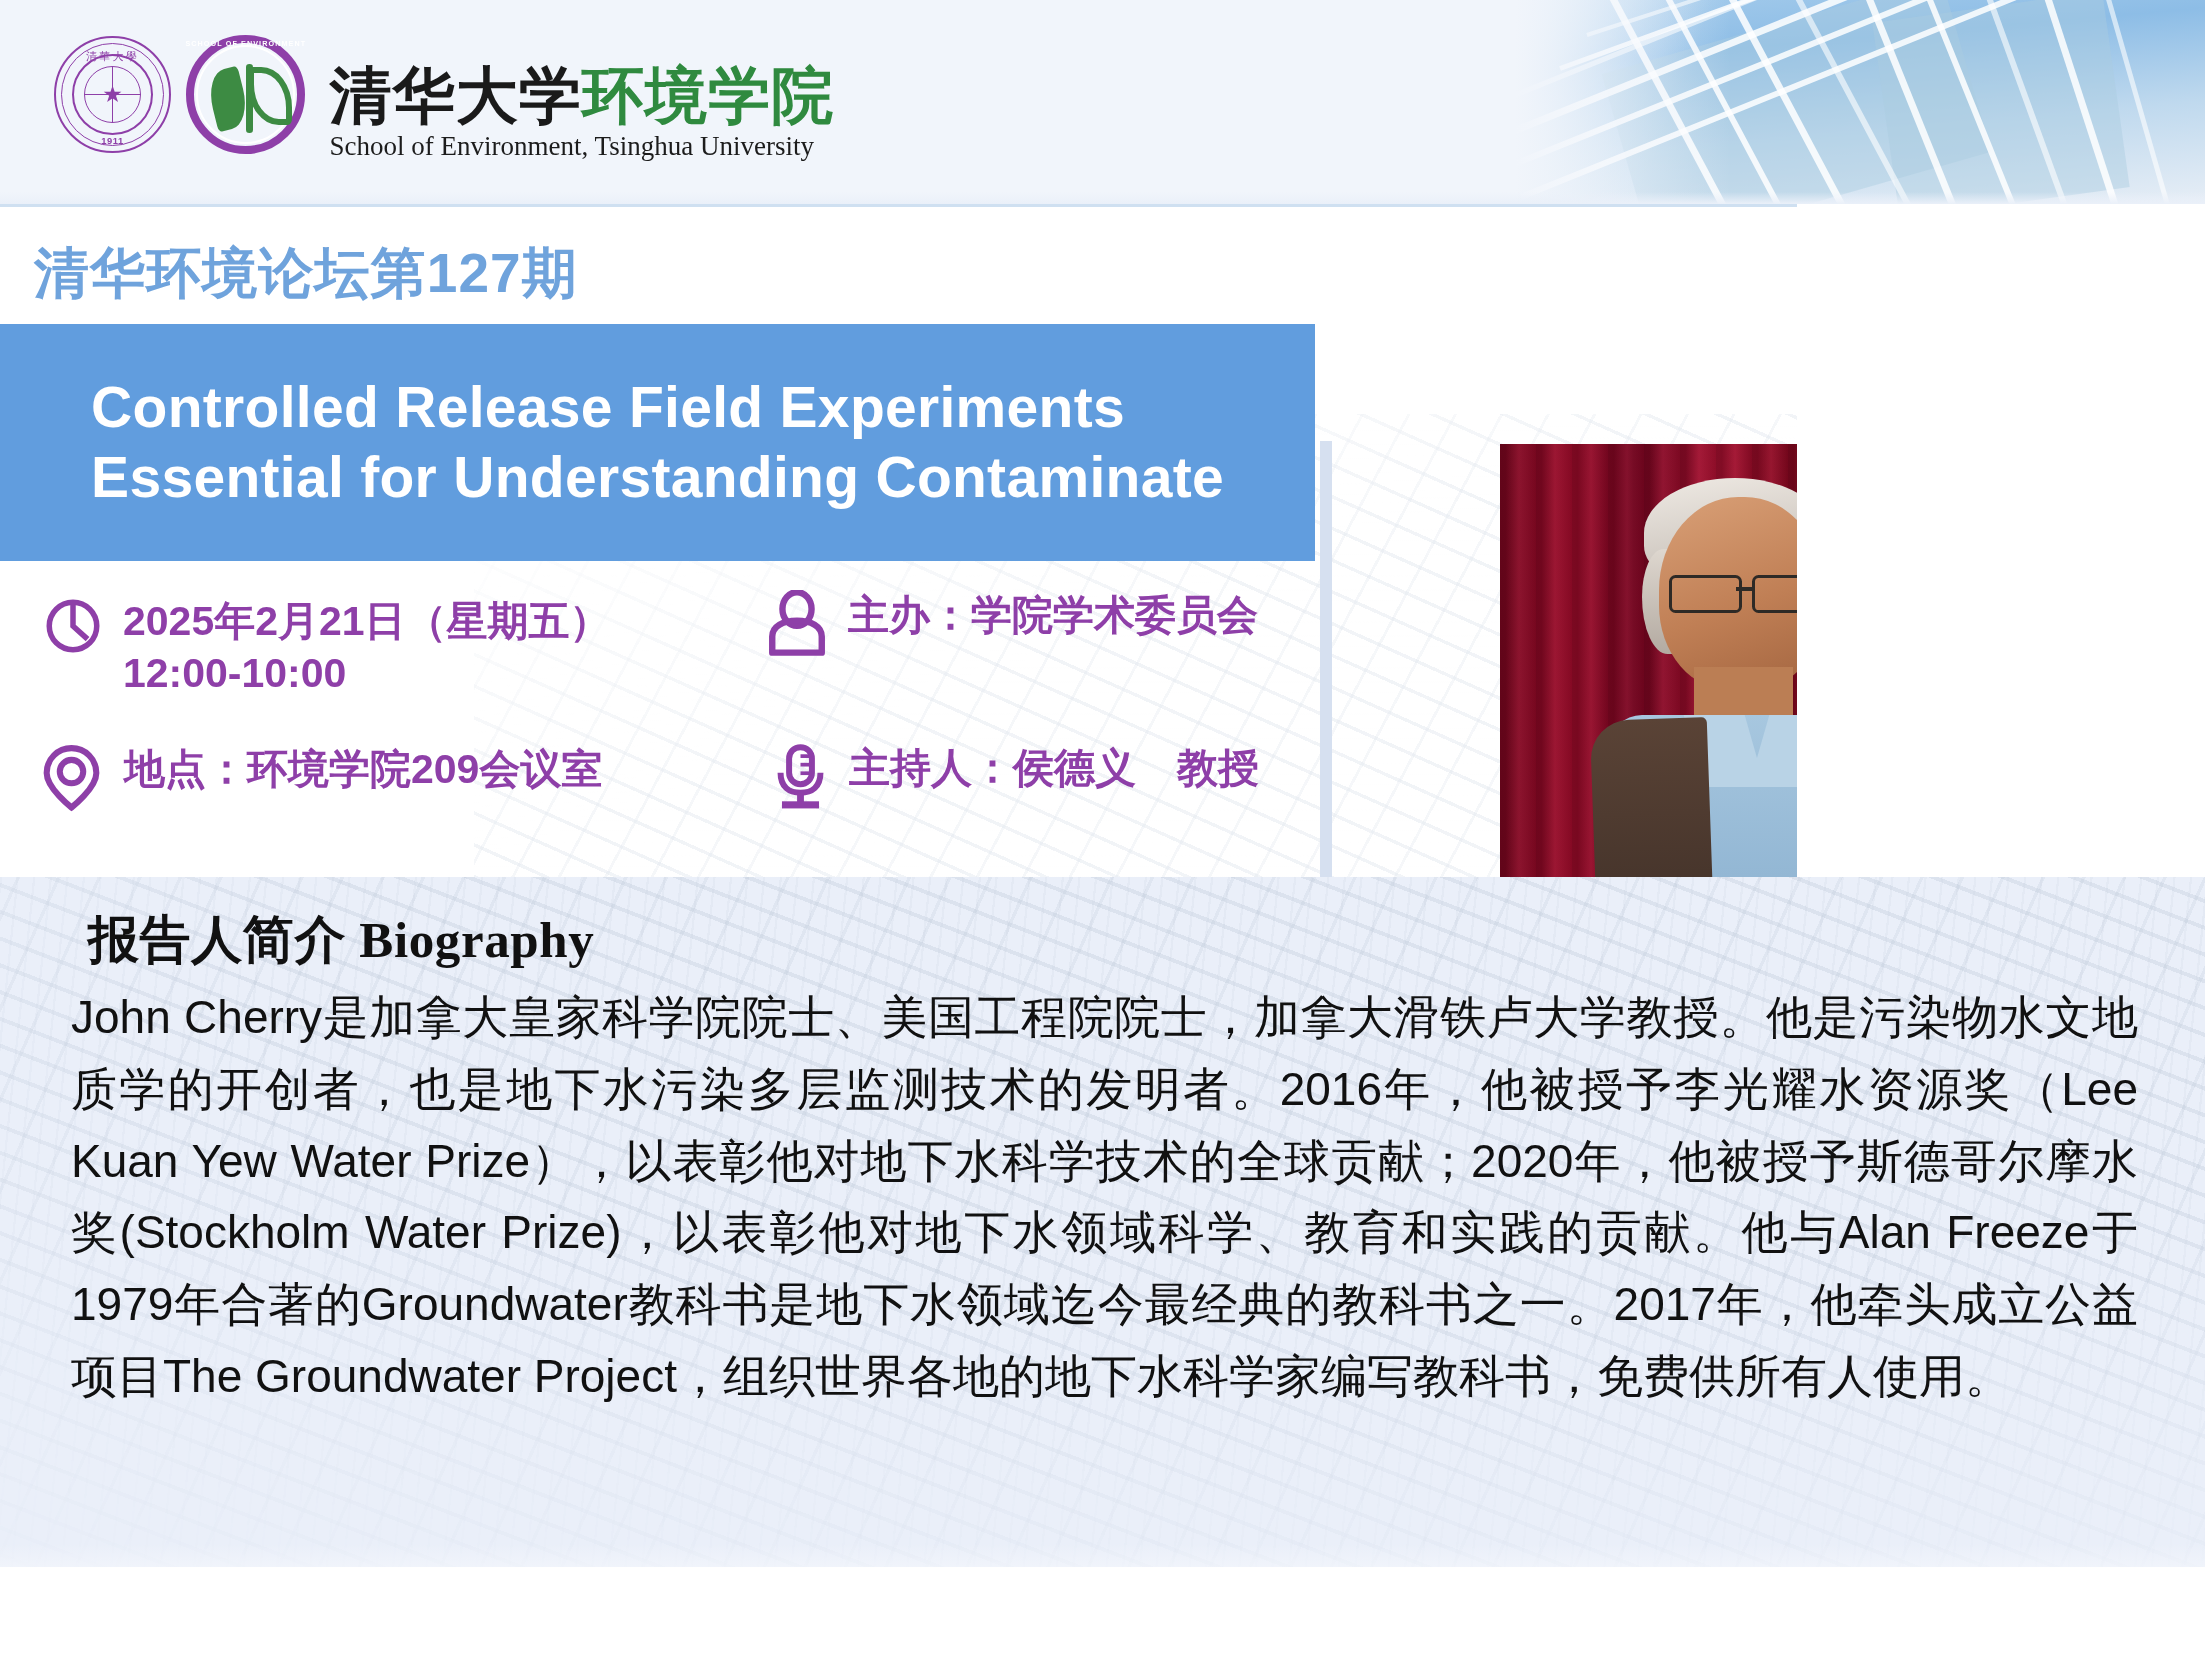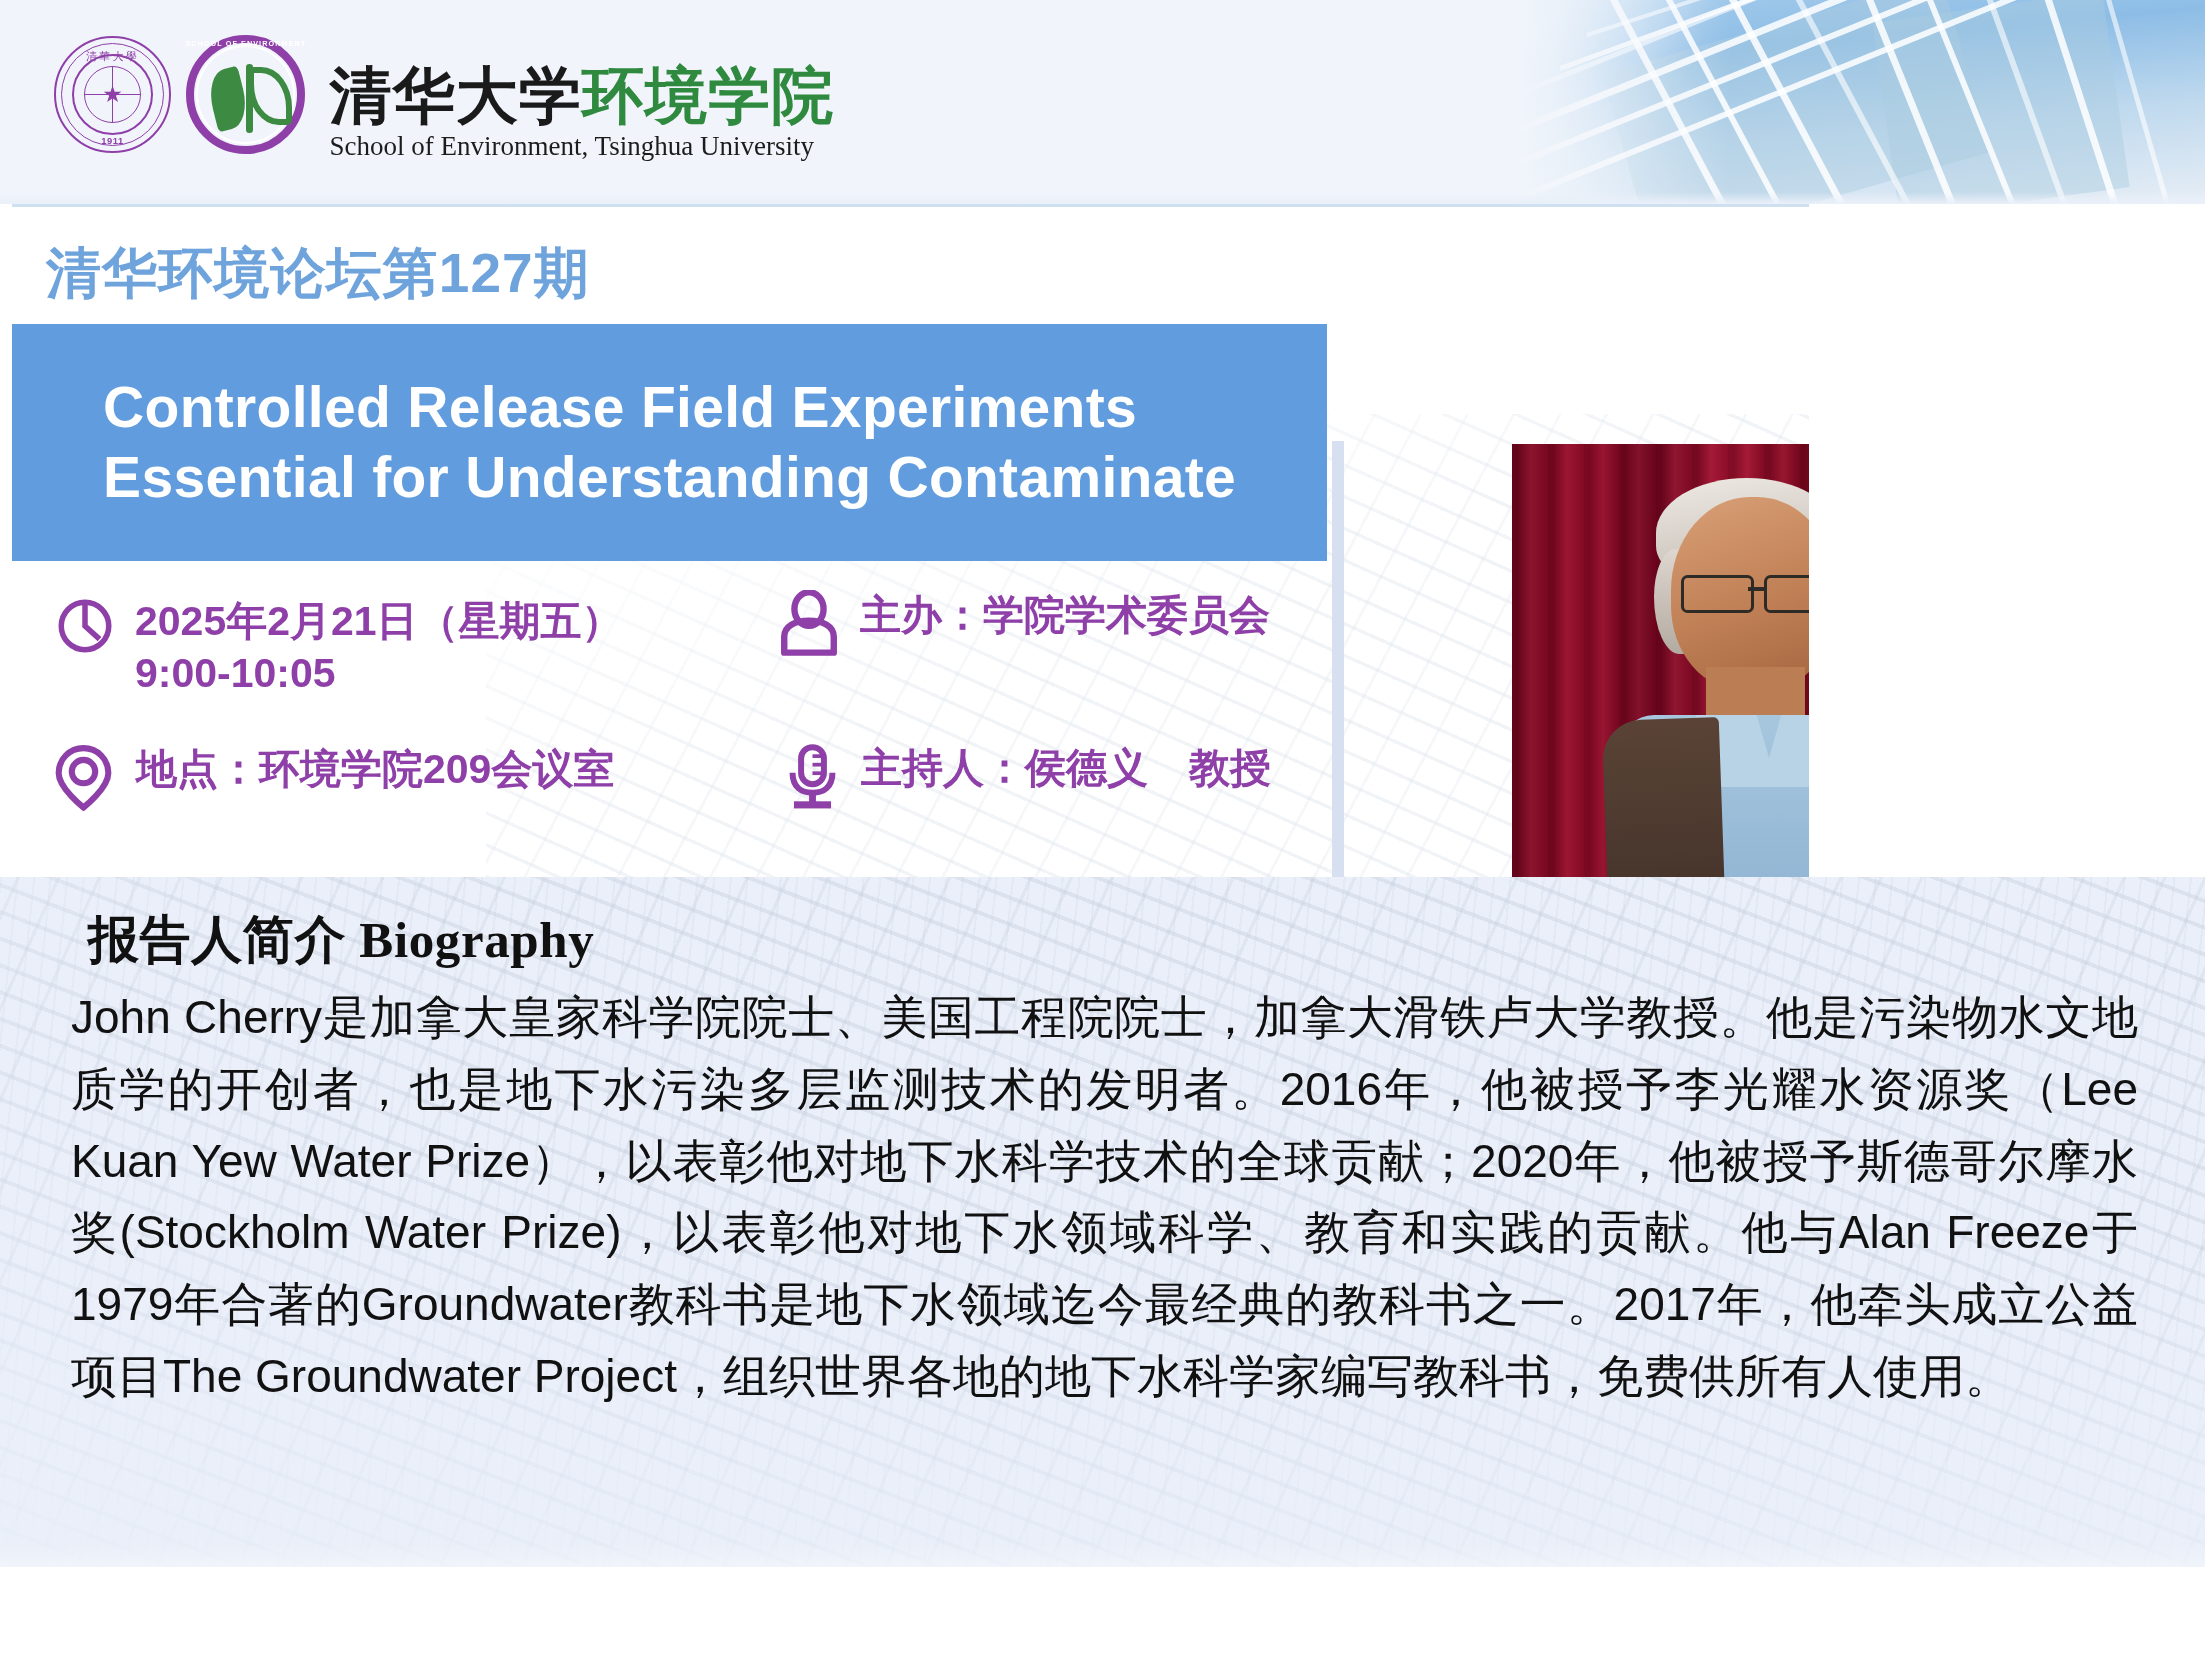--- a/index.html
+++ b/index.html
@@ -57,21 +57,21 @@
 
   .wordmark{display:flex;flex-direction:column;justify-content:center;margin-left:10px;}
   .wm-cn{font-size:62px;line-height:1.04;font-weight:bold;white-space:nowrap;
          font-family:"DejaVu Serif","Liberation Serif",serif;letter-spacing:1.1px;margin-top:37px;}
   .wm-cn .k{color:#1a1a1a;}
   .wm-cn .g{color:#2f8a3f;}
   .wm-en{font-size:27px;color:#1c1c1c;white-space:nowrap;margin-top:3.3px;
          font-family:"Liberation Serif","DejaVu Serif",serif;}
 
   
-  .mid{position:absolute;left:12px;top:204px;width:1797px;height:673px;background:#ffffff;overflow:hidden;}
+  .mid{position:absolute;left:0;top:204px;width:1797px;height:673px;background:#ffffff;overflow:hidden;}
   .mid-bg{position:absolute;right:0;bottom:-33px;width:1323px;height:496px;opacity:.30;
     background:
       repeating-linear-gradient(24deg,rgba(150,170,195,.42) 0px,rgba(150,170,195,.42) 3.3px,rgba(255,255,255,0) 3.3px,rgba(255,255,255,0) 29px),
       repeating-linear-gradient(-62deg,rgba(150,170,195,.30) 0px,rgba(150,170,195,.30) 2.8px,rgba(255,255,255,0) 2.8px,rgba(255,255,255,0) 41px),
       linear-gradient(180deg,rgba(255,255,255,0),rgba(255,255,255,.55));
     -webkit-mask-image:linear-gradient(160deg,rgba(0,0,0,0) 8%,#000 46%,#000 100%);
     mask-image:linear-gradient(160deg,rgba(0,0,0,0) 8%,#000 46%,#000 100%);}
   .mid-top-rule{position:absolute;left:0;top:0;width:100%;height:3.3px;background:#cfe0f1;}
 
   
@@ -227,21 +227,21 @@
 
       <div class="irow r1">
         <span class="ico">
           <svg width="60" height="60" viewBox="0 0 48 48">
             <circle cx="24" cy="24" r="19" fill="none" stroke="#8e3fa8" stroke-width="4.4"></circle>
             <path d="M24 9 L24 24 L34 33" fill="none" stroke="#8e3fa8" stroke-width="4.4" stroke-linecap="square"></path>
           </svg>
         </span>
         <span class="itext">
           <span>2025年2月21日（星期五）</span>
-          <span class="ln2">9:00-10:05</span>
+          <span class="ln2">12:00-10:00</span>
         </span>
       </div>
 
       <div class="irow r2">
         <span class="ico">
           <svg width="65" height="69" viewBox="0 0 44 50">
             <path d="M22 3 C12 3 4 11 4 21 C4 32 22 46 22 46 C22 46 40 32 40 21 C40 11 32 3 22 3 Z" fill="none" stroke="#8e3fa8" stroke-width="4.4"></path>
             <circle cx="22" cy="20" r="8.5" fill="none" stroke="#8e3fa8" stroke-width="4.4"></circle>
           </svg>
         </span>

